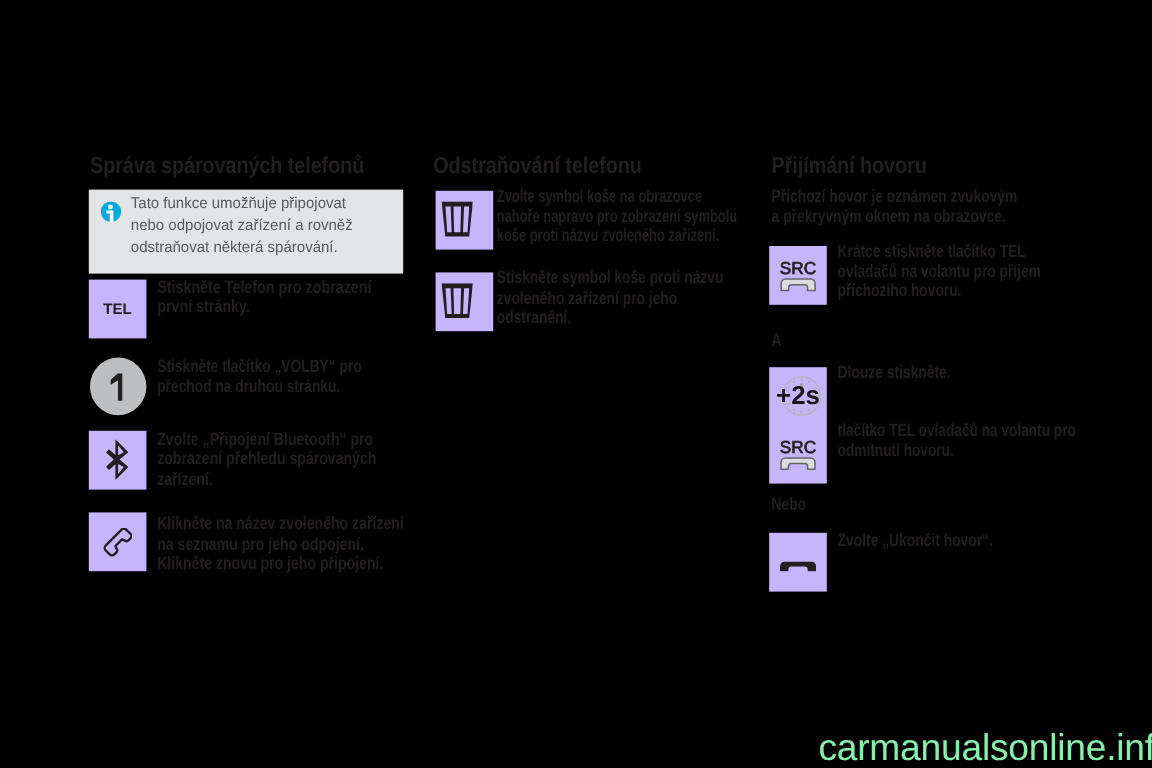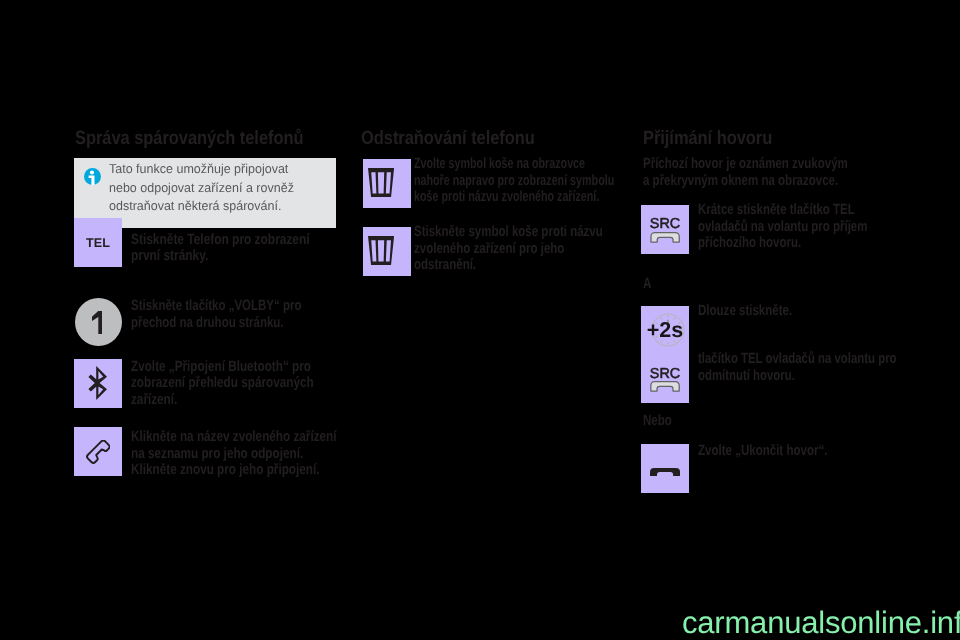--- a/index.html
+++ b/index.html
@@ -47,21 +47,21 @@
       <span class="infoicon">
         <svg viewBox="0 0 68 68" width="17" height="17">
           <circle cx="34" cy="34" r="34" fill="#00a9dd"></circle>
           <circle cx="31.9" cy="17.9" r="8.3" fill="#fff"></circle>
           <path d="M18.4 29.7 h23.6 v39.4 h-12.3 v-29.5 h-11.3 z" fill="#fff"></path>
         </svg>
       </span>
       <div class="infotext">Tato funkce umožňuje připojovat nebo odpojovat zařízení a rovněž odstraňovat některá spárování.</div>
     </div>
 
-    <div class="iconbox" style="left:74px;top:218px;">
+    <div class="iconbox" style="left:74px;top:233px;">
       <span class="telLabel">TEL</span>
     </div>
     <div class="bodytxt" style="left:131px;top:231.5px;--sx:0.8004;">
       <div>Stiskněte Telefon pro zobrazení</div>
       <div>první stránky.</div>
     </div>
 
     <div class="icircle" style="left:74.7px;top:298.1px;">
       <span class="num">
         <svg width="10.3" height="23.5" viewBox="0 0 103 235" aria-hidden="true">

